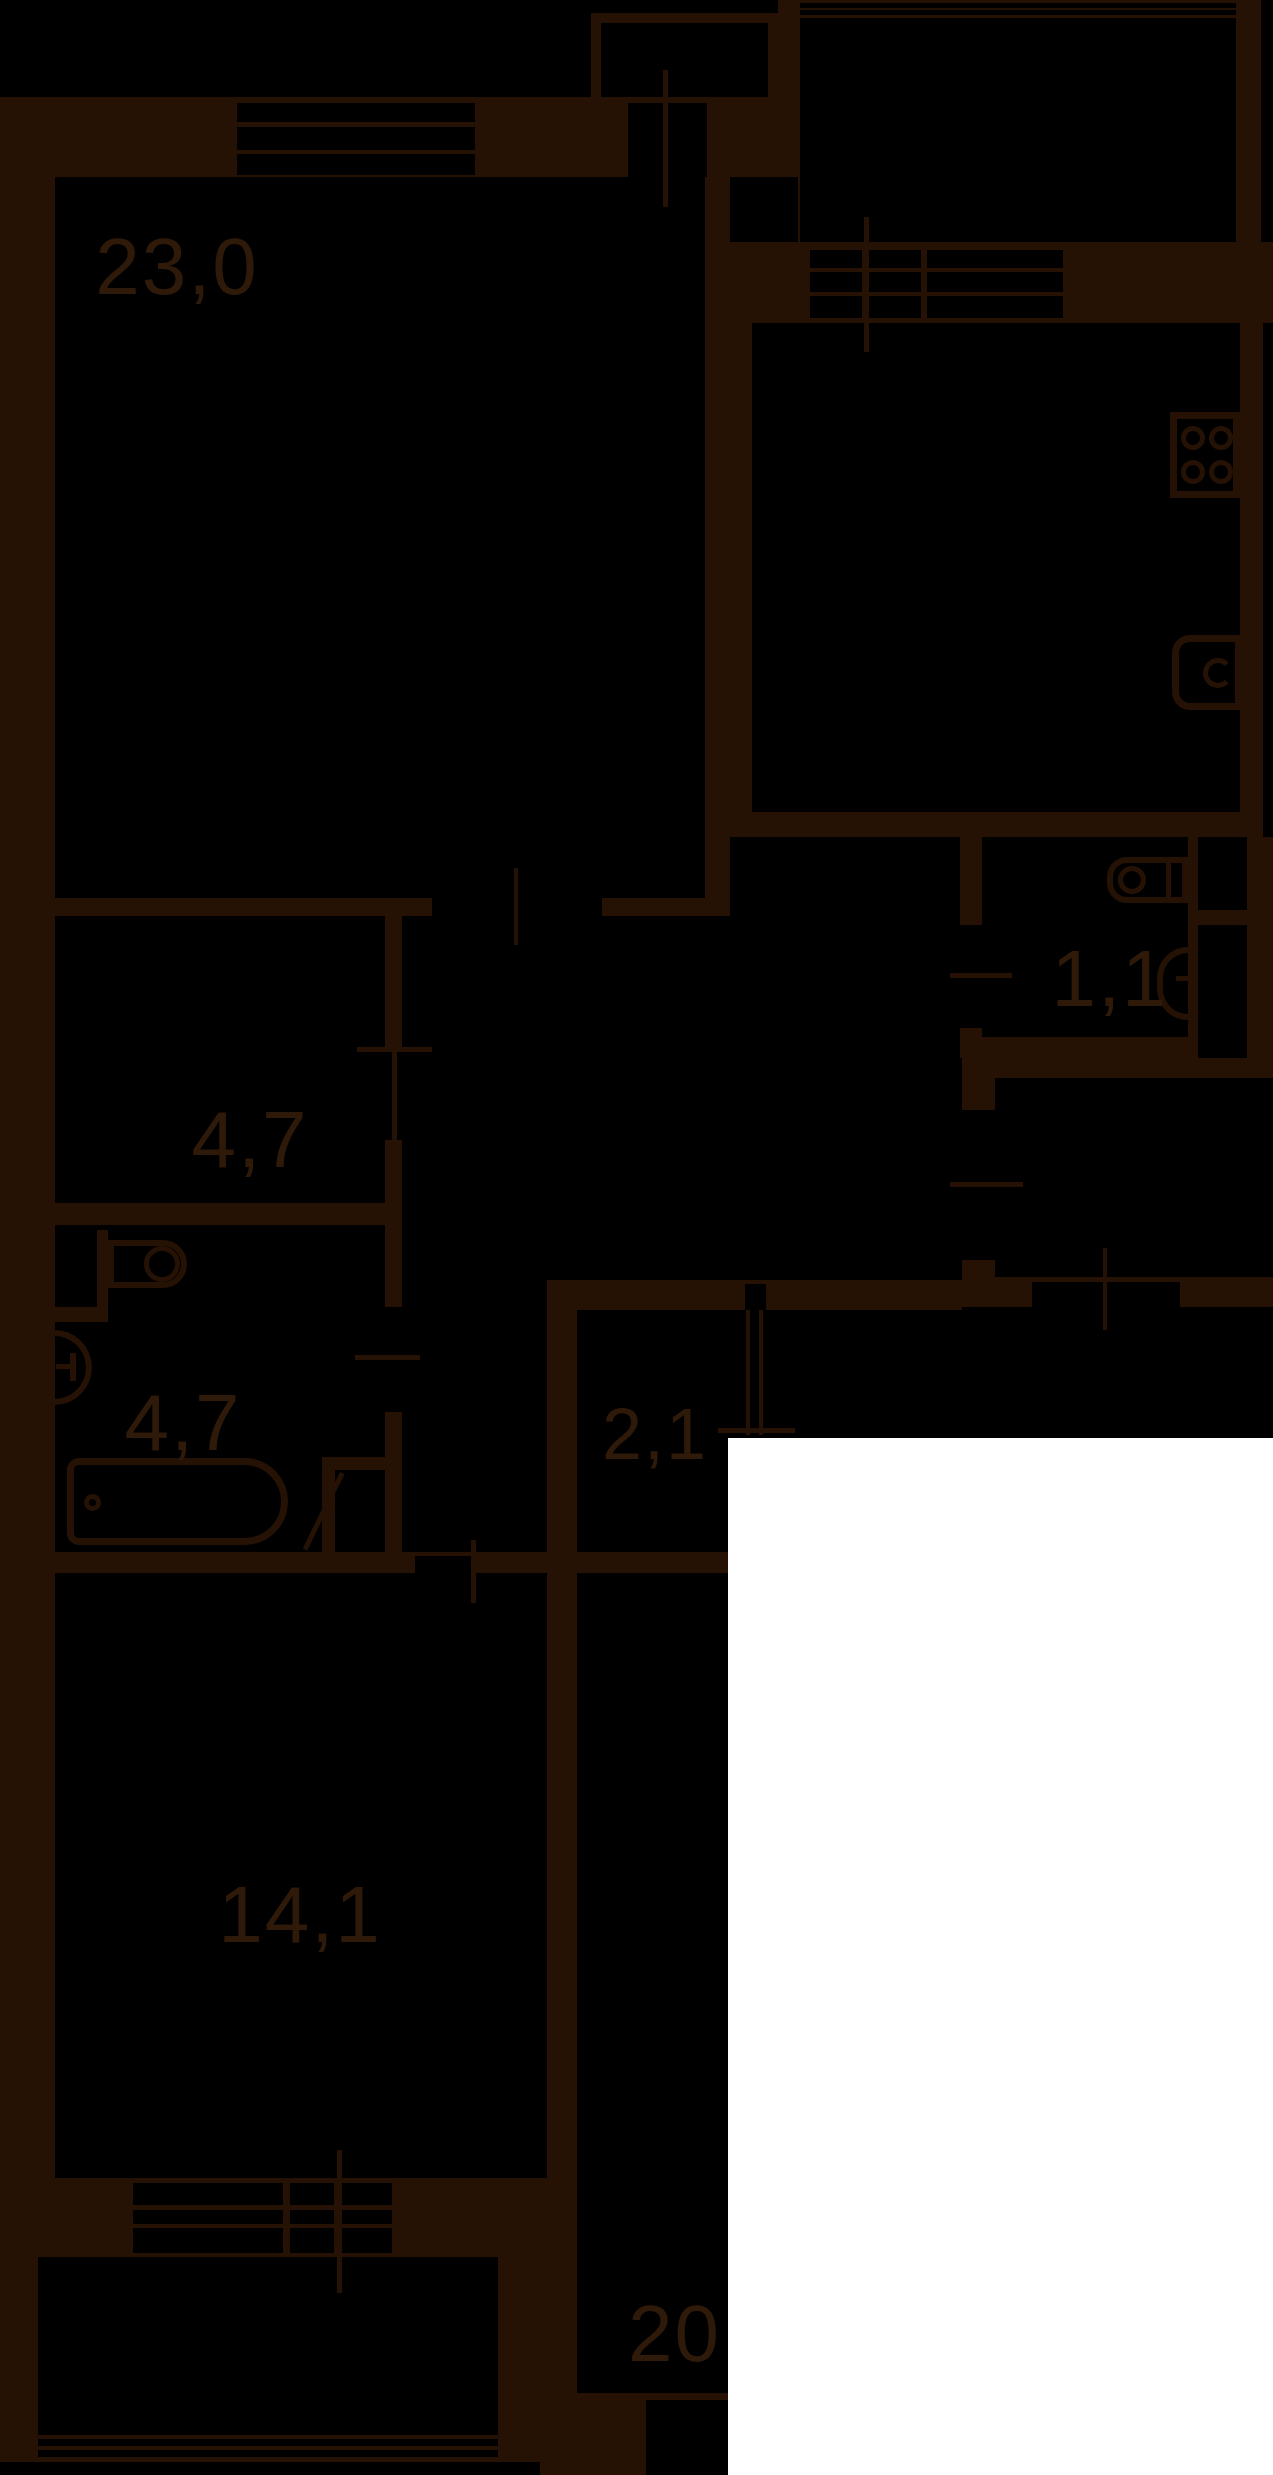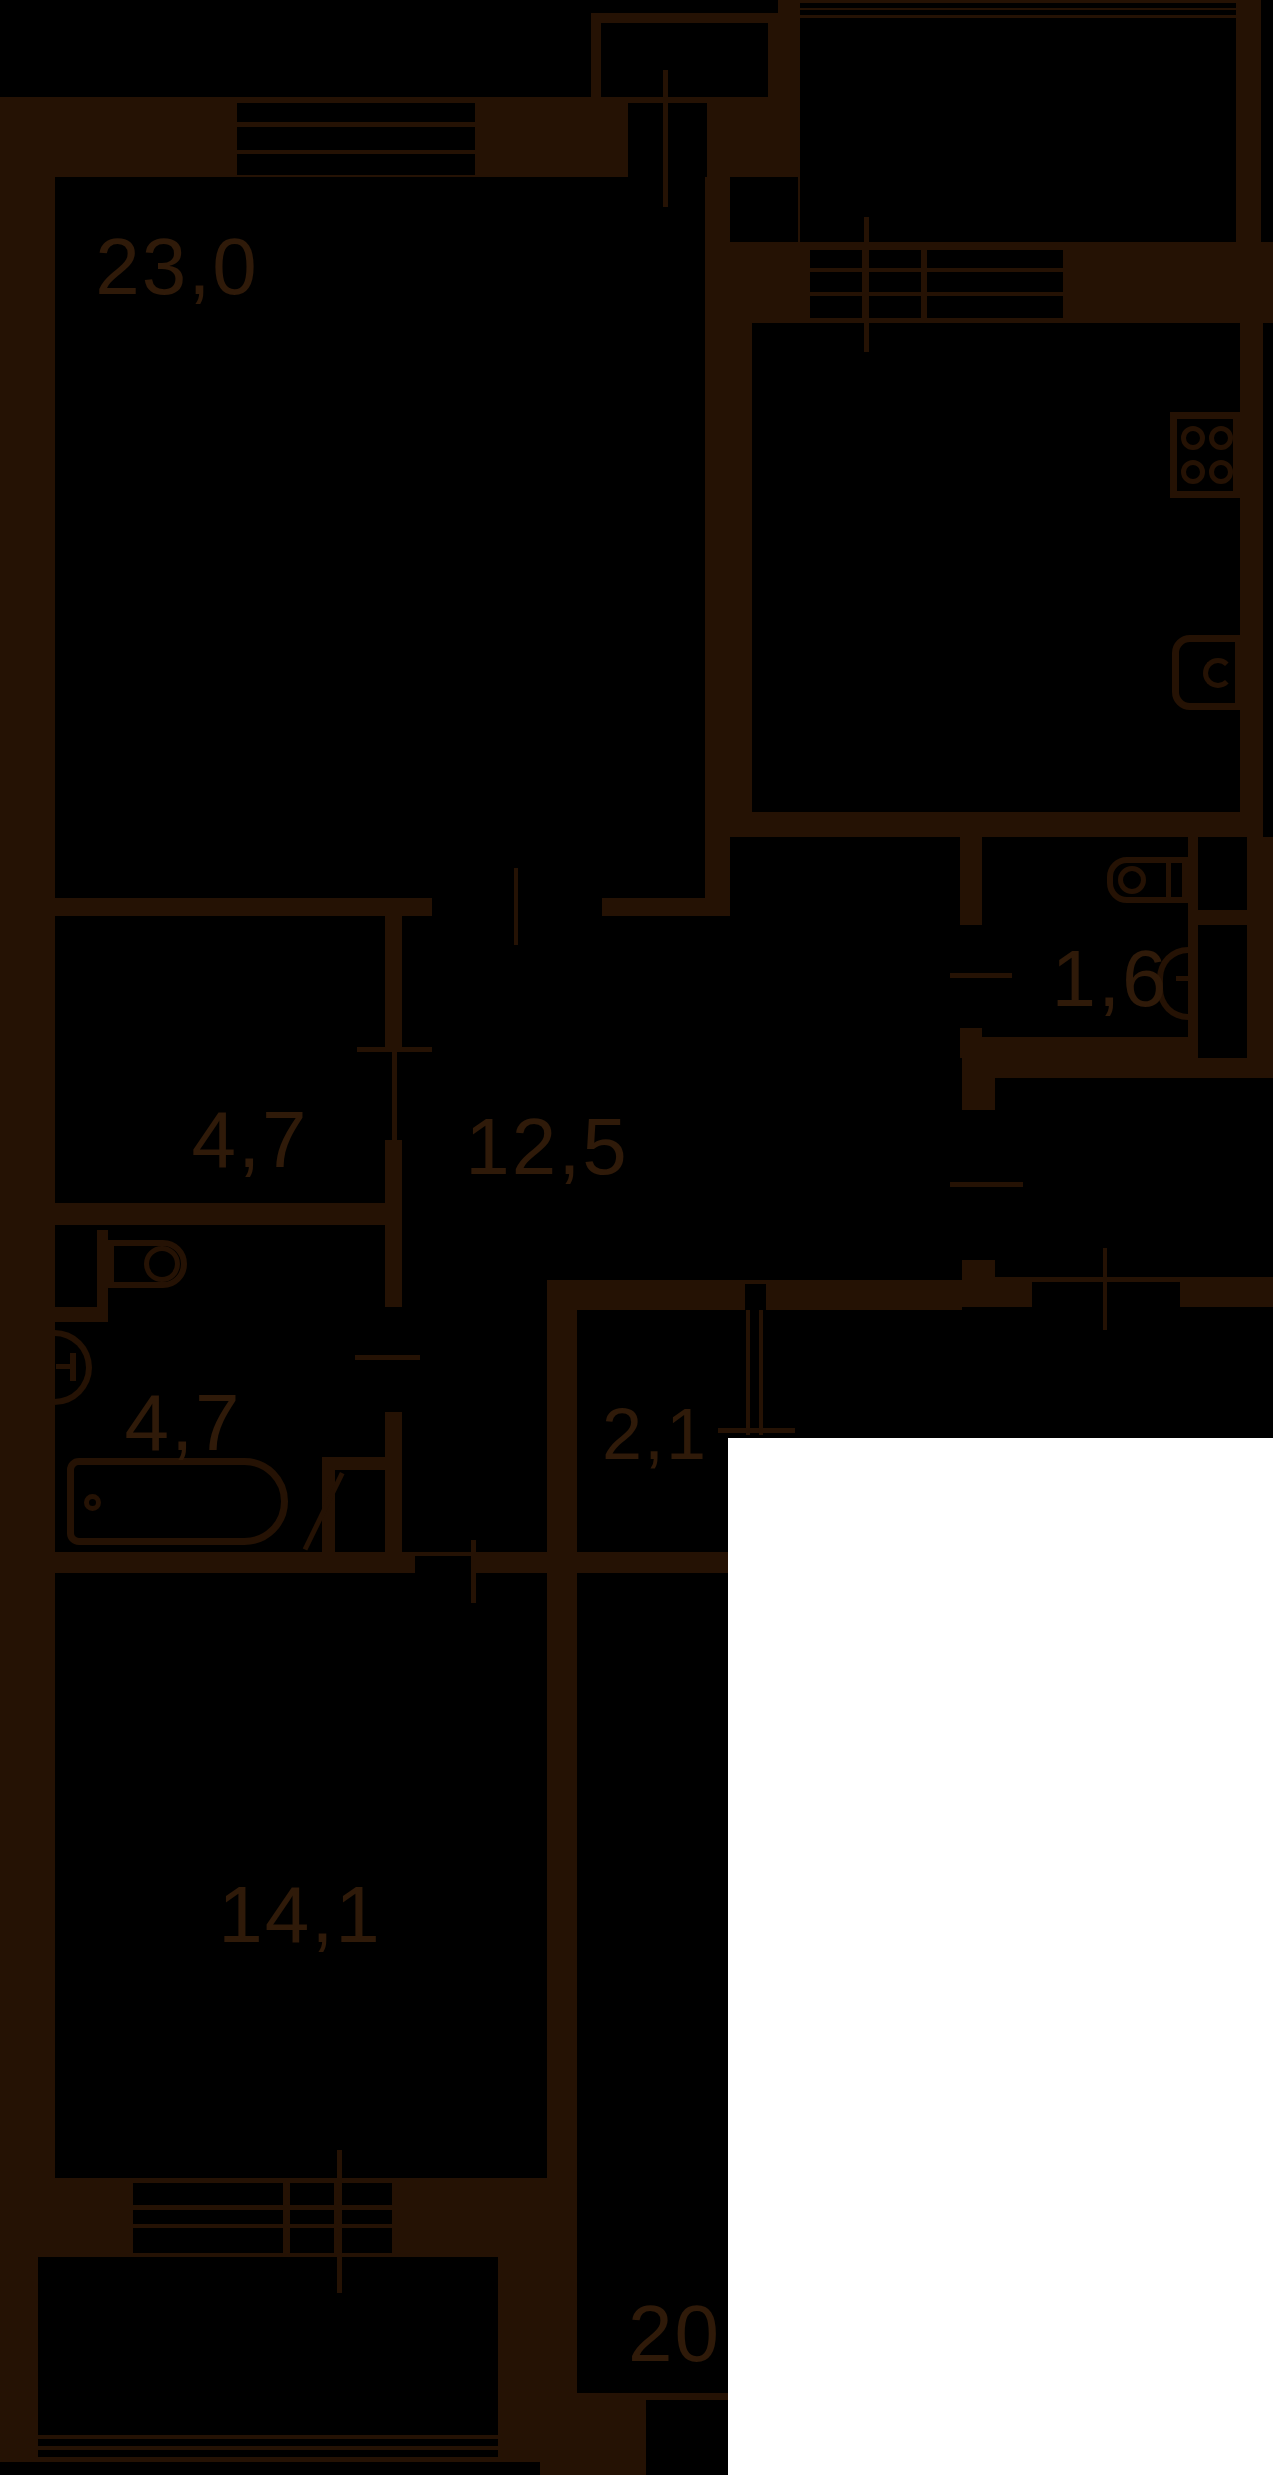--- a/index.html
+++ b/index.html
@@ -140,23 +140,22 @@
   <div class="fx" style="left:52px;top:1330px;width:40px;height:75px;border-radius:0 38px 38px 0;border-left:none"></div>
   <div class="w" style="left:70px;top:1353px;width:6px;height:28px"></div>
   <div class="w" style="left:56px;top:1364px;width:16px;height:5px"></div>
 
   <div class="fx" style="left:67px;top:1458px;width:221px;height:87px;border-width:7px;border-radius:12px 44px 44px 12px"></div>
   <div class="ring" style="left:84px;top:1494px;width:17px;height:17px"></div>
 
   <div class="leaf" style="left:340px;top:1472px"></div>
 
   <div class="lbl" style="left:177px;top:267px">23,0</div>
-  <div class="lbl" style="left:1110px;top:979px">1,6</div>
+  <div class="lbl" style="left:1110px;top:979px">1,1</div>
   <div class="lbl" style="left:250px;top:1140px">4,7</div>
-  <div class="lbl" style="left:547px;top:1147px">12,5</div>
   <div class="lbl" style="left:183px;top:1423px">4,7</div>
   <div class="lbl" style="left:655px;top:1434px;font-size:72px">2,1</div>
   <div class="lbl" style="left:300px;top:1915px">14,1</div>
   <div class="lbl left" style="left:628px;top:2294px">20,</div>
 
   <div class="overlay" style="left:728px;top:1438px;width:545px;height:1037px"></div>
 
 </div>
 
 </body></html>

